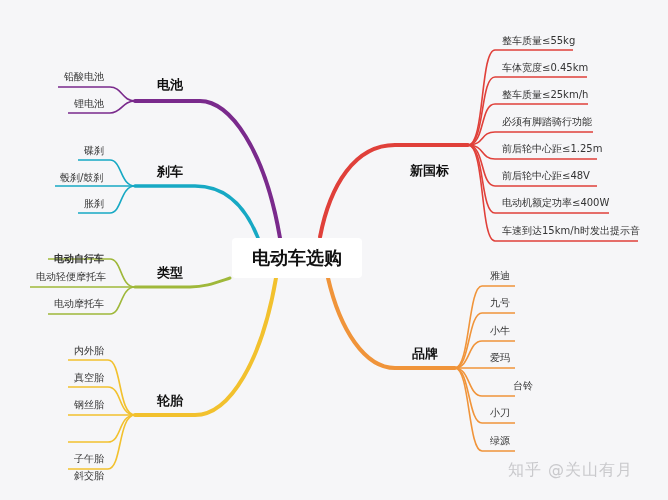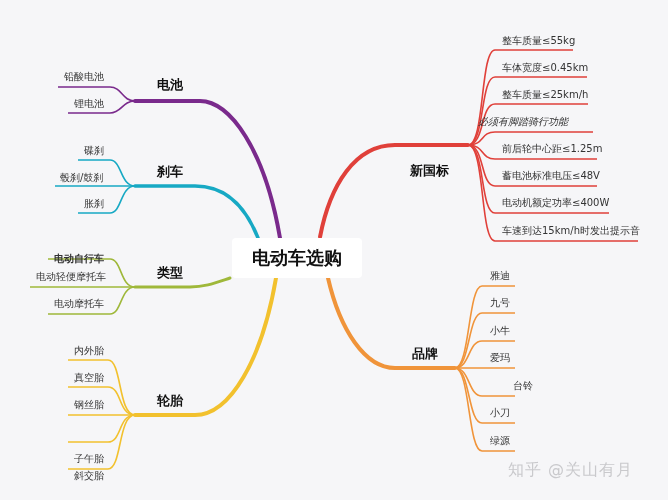--- a/index.html
+++ b/index.html
@@ -115,23 +115,23 @@
 
   <div class="node-text" style="left:74px; top:345px;">内外胎</div>
   <div class="node-text" style="left:74px; top:372px;">真空胎</div>
   <div class="node-text" style="left:74px; top:399px;">钢丝胎</div>
   <div class="node-text" style="left:74px; top:426px;margin-top:44px;">斜交胎</div>
   <div class="node-text" style="left:74px; top:453px;">子午胎</div>
 
   <div class="node-text" style="left:502px; top:35px;">整车质量≤55kg</div>
   <div class="node-text" style="left:502px; top:62px;">车体宽度≤0.45km</div>
   <div class="node-text" style="left:502px; top:89px;">整车质量≤25km/h</div>
-  <div class="node-text" style="left:478px; top:116px;font-style:italic;">必须有脚踏骑行功能</div>
+  <div class="node-text" style="left:502px; top:116px;">必须有脚踏骑行功能</div>
   <div class="node-text" style="left:502px; top:143px;">前后轮中心距≤1.25m</div>
-  <div class="node-text" style="left:502px; top:170px;">蓄电池标准电压≤48V</div>
+  <div class="node-text" style="left:502px; top:170px;">前后轮中心距≤48V</div>
   <div class="node-text" style="left:502px; top:197px;">电动机额定功率≤400W</div>
   <div class="node-text" style="left:502px; top:225px;">车速到达15km/h时发出提示音</div>
 
   <div class="node-text" style="left:490px; top:270px;">雅迪</div>
   <div class="node-text" style="left:490px; top:297px;">九号</div>
   <div class="node-text" style="left:490px; top:325px;">小牛</div>
   <div class="node-text" style="left:490px; top:352px;">爱玛</div>
   <div class="node-text" style="left:490px; top:380px;margin-left:23px;">台铃</div>
   <div class="node-text" style="left:490px; top:407px;">小刀</div>
   <div class="node-text" style="left:490px; top:435px;">绿源</div>

